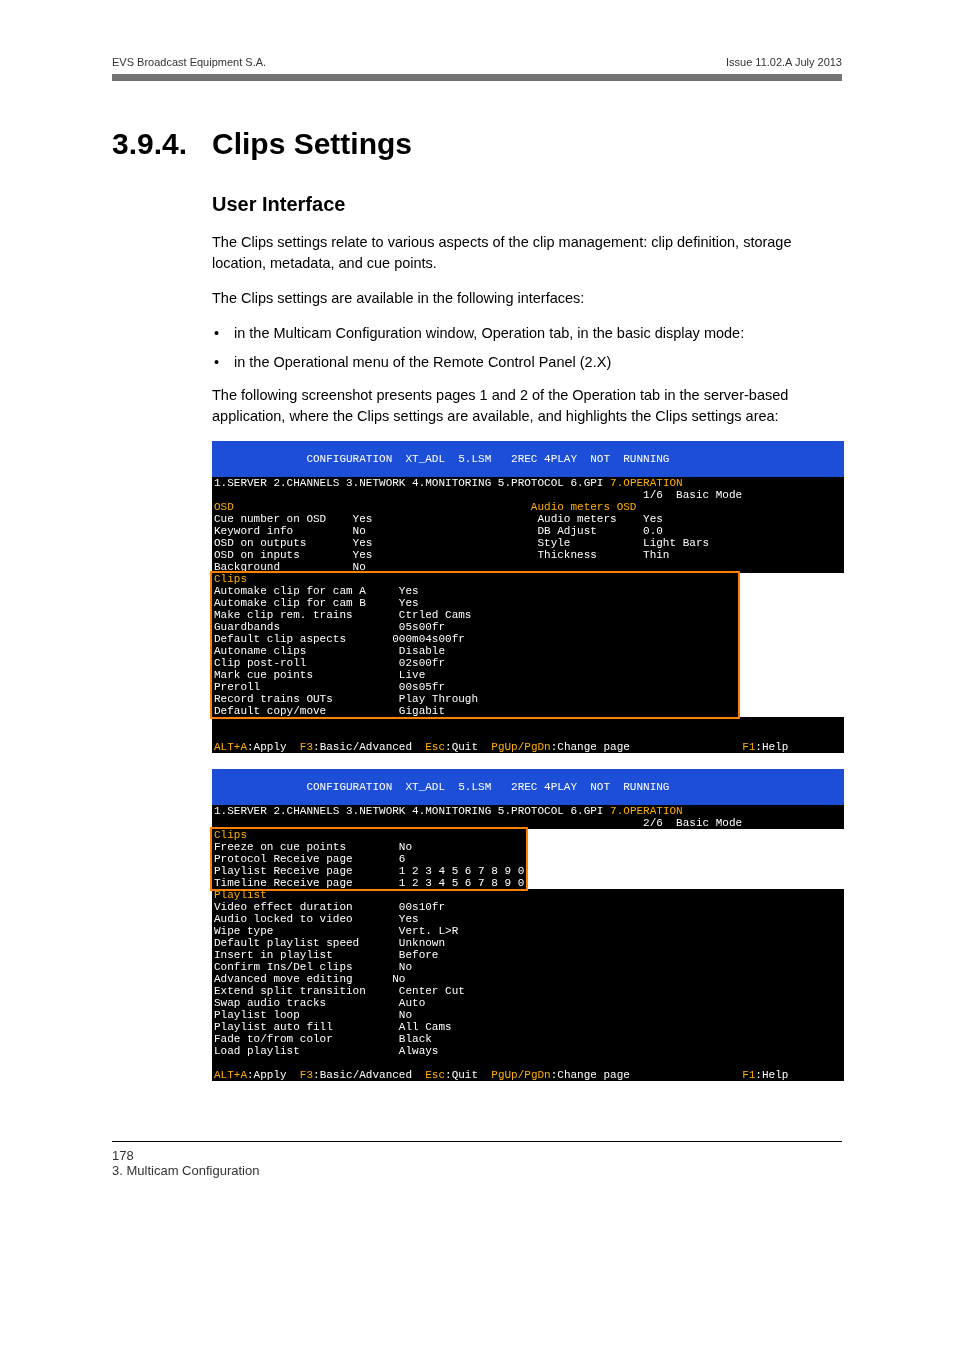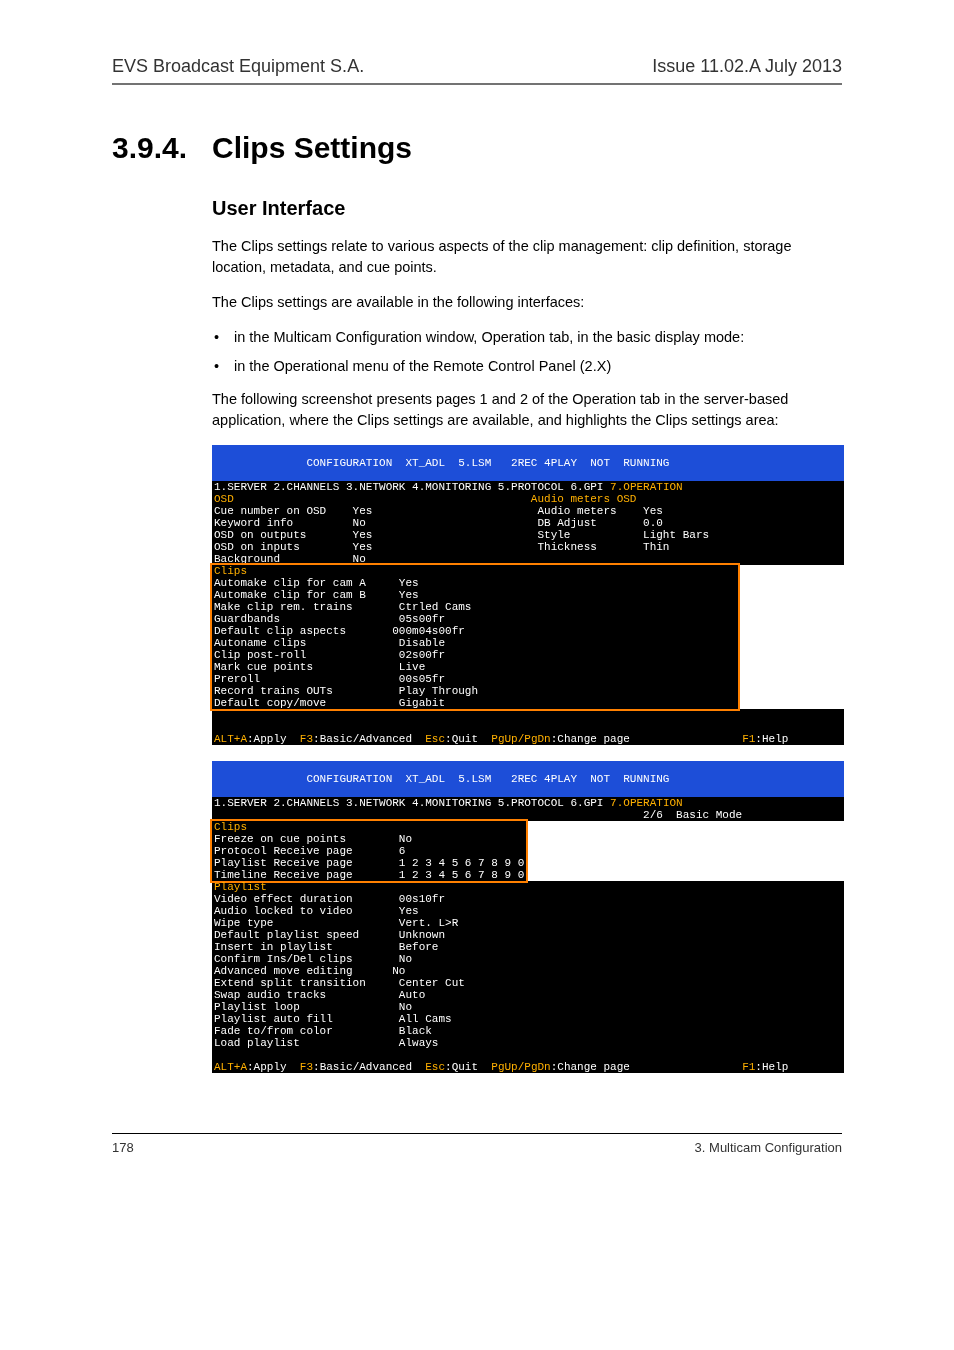--- a/index.html
+++ b/index.html
@@ -1,36 +1,36 @@
 <!DOCTYPE html>
 <html><head>
 <meta charset="utf-8">
 <style>
   html,body{margin:0;padding:0;background:#fff;}
   body{width:954px;font-family:Arial,Helvetica,sans-serif;color:#000;}
   .page{padding:56px 112px 40px 112px;}
-  .hdr{display:flex;justify-content:space-between;font-size:18px;color:#333;border-bottom:2px solid #737373;padding-bottom:6px;margin-bottom:46px;}
+  .hdr{display:flex;justify-content:space-between;font-size:11px;color:#333;border-bottom:7px solid #737373;padding-bottom:6px;margin-bottom:46px;}
   .h1row{display:flex;align-items:baseline;margin-bottom:32px;}
   .h1num{font-size:30px;font-weight:bold;width:100px;}
   .h1txt{font-size:30px;font-weight:bold;text-align:center;}
   .h2{font-size:20px;font-weight:bold;margin:0 0 16px 100px;}
   .body{margin-left:100px;font-size:14.5px;line-height:1.45;}
   .body p{margin:0 0 14px 0;}
   ul.b1{list-style:none;padding:0;margin:0 0 12px 0;}
   ul.b1>li{position:relative;padding-left:22px;margin-bottom:8px;}
   ul.b1>li:before{content:"•";position:absolute;left:2px;}
   ul.b2{list-style:none;padding:0;margin:6px 0 6px 22px;}
   ul.b2>li{position:relative;padding-left:22px;margin-bottom:8px;}
   ul.b2>li:before{content:"◦";position:absolute;left:2px;}
   .term{margin:8px 0 16px 100px;width:632px;font-family:"Courier New",monospace;font-size:11px;line-height:12px;color:#fff;}
   .tblue{background:#1d4ed8;padding:12px 2px;white-space:pre;}
   .tblack{background:#000;padding:0 2px;white-space:pre;}
   .tblack .hi{color:#ffb000;}
   .box{border:2px solid #ff8000;display:inline-block;margin:-2px;}
-  .ftr{display:flex;justify-content:space-between;font-size:13px;color:#333;border-top:1px solid #000;padding-top:6px;margin-top:60px;}
+  .ftr{display:flex;justify-content:space-between;font-size:13px;color:#333;border-top:1px solid #000;padding-top:6px;margin-top:60px;flex-direction:column;}
 </style>
 </head>
 <body>
 <div class="page">
 
 <div class="hdr">
   <span>EVS Broadcast Equipment S.A.</span>
   <span>Issue 11.02.A  July 2013</span>
 </div>
 
@@ -49,20 +49,21 @@
       <span>in the Multicam Configuration window, Operation tab, in the basic display mode:</span>
     </li>
     <li>in the Operational menu of the Remote Control Panel (2.X)</li>
   </ul>
   <p>The following screenshot presents pages 1 and 2 of the Operation tab in the server-based application, where the Clips settings are available, and highlights the Clips settings area:</p>
 </div>
 
 <div class="term">
   <div class="tblue">              CONFIGURATION  XT_ADL  5.LSM   2REC 4PLAY  NOT  RUNNING           </div>
   <div class="tblack"><span>1.SERVER 2.CHANNELS 3.NETWORK 4.MONITORING 5.PROTOCOL 6.GPI </span><span class="hi">7.OPERATION</span></div>
+  <div class="tblack">                                                                 1/6  Basic Mode</div>
   <div class="tblack hi" style="color:#ffb000">OSD                                             Audio meters OSD              </div>
   <div class="tblack">Cue number on OSD    Yes                         Audio meters    Yes            </div>
   <div class="tblack">Keyword info         No                          DB Adjust       0.0            </div>
   <div class="tblack">OSD on outputs       Yes                         Style           Light Bars     </div>
   <div class="tblack">OSD on inputs        Yes                         Thickness       Thin           </div>
   <div class="tblack">Background           No                                                         </div>
   <div class="box">
     <div class="tblack" style="color:#ffb000">Clips                                                                          </div>
     <div class="tblack">Automake clip for cam A     Yes              </div>
     <div class="tblack">Automake clip for cam B     Yes              </div>

